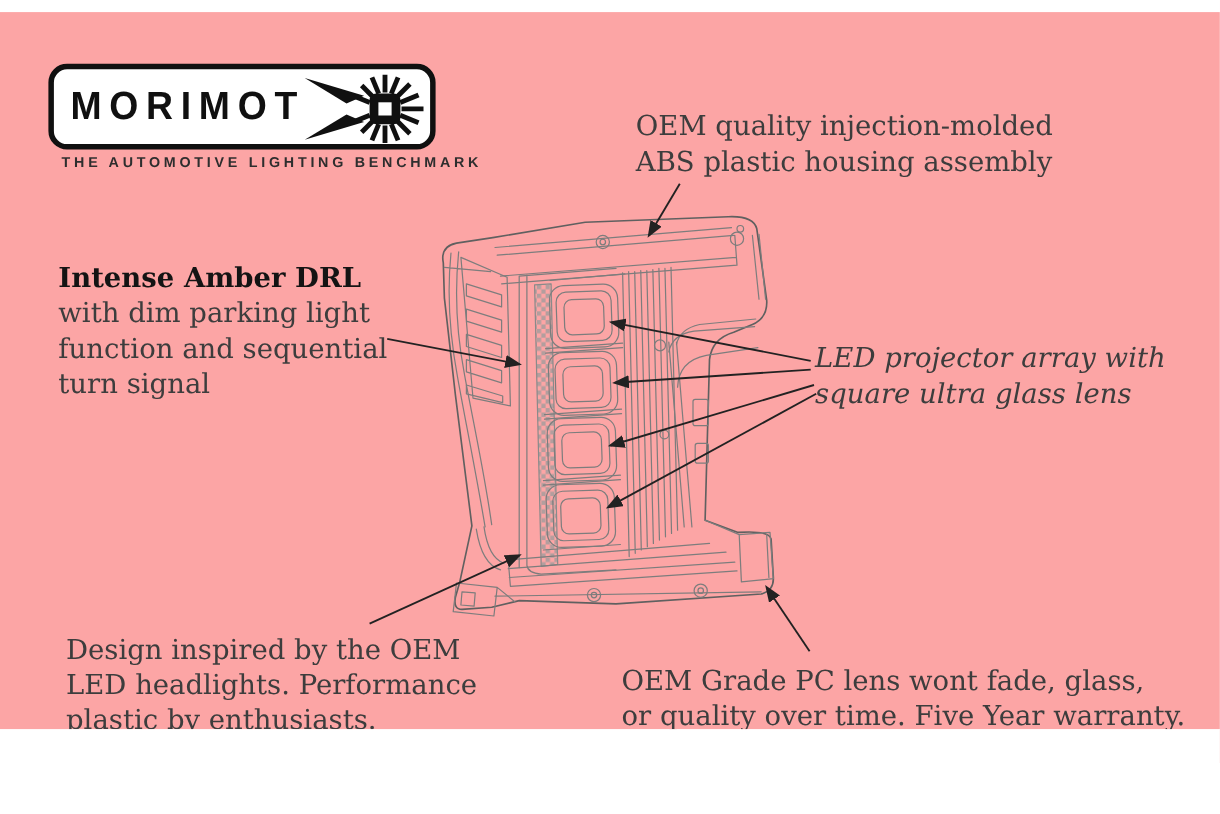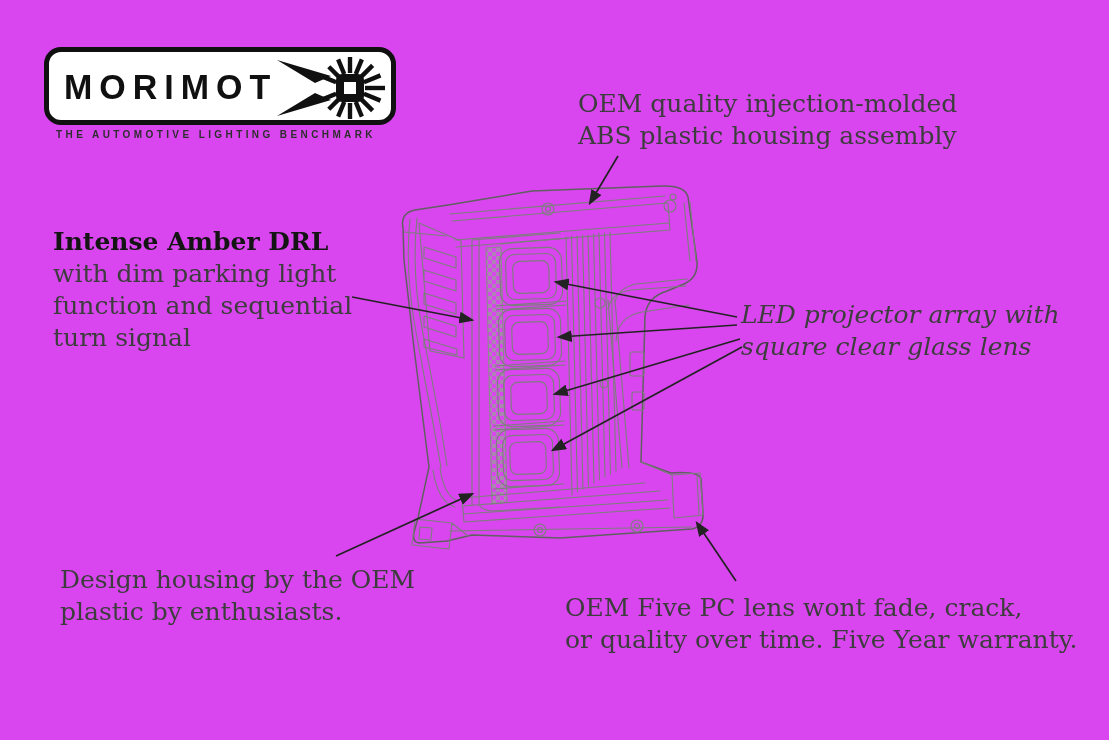--- a/index.html
+++ b/index.html
@@ -1,35 +1,35 @@
 <!DOCTYPE html>
 <html><head>
 <meta charset="utf-8">
 <style>
   html,body{margin:0;padding:0;background:#ffffff;}
   .canvas{
-    position:relative;width:1109px;height:740px;background:#d946ef;
-    overflow:hidden;font-family:"DejaVu Serif", serif;
+    position:relative;width:1109px;height:652px;background:#fca5a5;
+    overflow:hidden;font-family:"DejaVu Serif", serif;margin-top:11px;
   }
   
   .logo-box{
     position:absolute;left:44px;top:47px;width:352px;height:78px;
     border:5px solid #101010;border-radius:17px;box-sizing:border-box;
     display:flex;align-items:center;padding-left:15px;background:#fff;
   }
   .logo-letters{
     font-family:"Liberation Sans", sans-serif;font-weight:700;
     font-size:34px;letter-spacing:7px;color:#101010;white-space:nowrap;
     transform:scaleY(1.05);
   }
   .burst{position:absolute;right:2px;top:1px;}
   .tagline{
     position:absolute;left:56px;top:129px;
     font-family:"Liberation Sans", sans-serif;font-weight:700;
-    font-size:10px;letter-spacing:3.4px;color:#2e2e2e;white-space:nowrap;
+    font-size:13px;letter-spacing:3.4px;color:#2e2e2e;white-space:nowrap;
   }
   
   .callout{position:absolute;font-size:25px;line-height:32px;color:#3d3d3d;white-space:nowrap;}
   .callout .hd{font-weight:700;color:#141414;}
   #c-housing{left:578px;top:88px;}
   #c-drl{left:53px;top:226px;}
   #c-projectors{left:741px;top:299px;font-style:italic;}
   #c-design{left:60px;top:564px;}
   #c-lens{left:565px;top:592px;}
   
@@ -79,30 +79,31 @@
 
   <div class="callout" id="c-drl">
     <div class="hd">Intense Amber DRL</div>
     <div>with dim parking light</div>
     <div>function and sequential</div>
     <div>turn signal</div>
   </div>
 
   <div class="callout" id="c-projectors">
     <div>LED projector array with</div>
-    <div>square clear glass lens</div>
+    <div>square ultra glass lens</div>
   </div>
 
   <div class="callout" id="c-design">
-    <div>Design housing by the OEM</div>
+    <div>Design inspired by the OEM</div>
+    <div>LED headlights. Performance</div>
     <div>plastic by enthusiasts.</div>
   </div>
 
   <div class="callout" id="c-lens">
-    <div>OEM Five PC lens wont fade, crack,</div>
+    <div>OEM Grade PC lens wont fade, glass,</div>
     <div>or quality over time. Five Year warranty.</div>
   </div>
 
   <svg class="art-layer" width="380" height="402" viewBox="390 168 380 402">
     <defs>
       <pattern id="chk" width="8" height="8" patternUnits="userSpaceOnUse">
         <rect x="0" y="0" width="4" height="4" fill="#9b9b9b"></rect>
         <rect x="4" y="4" width="4" height="4" fill="#9b9b9b"></rect>
       </pattern>
     </defs>

